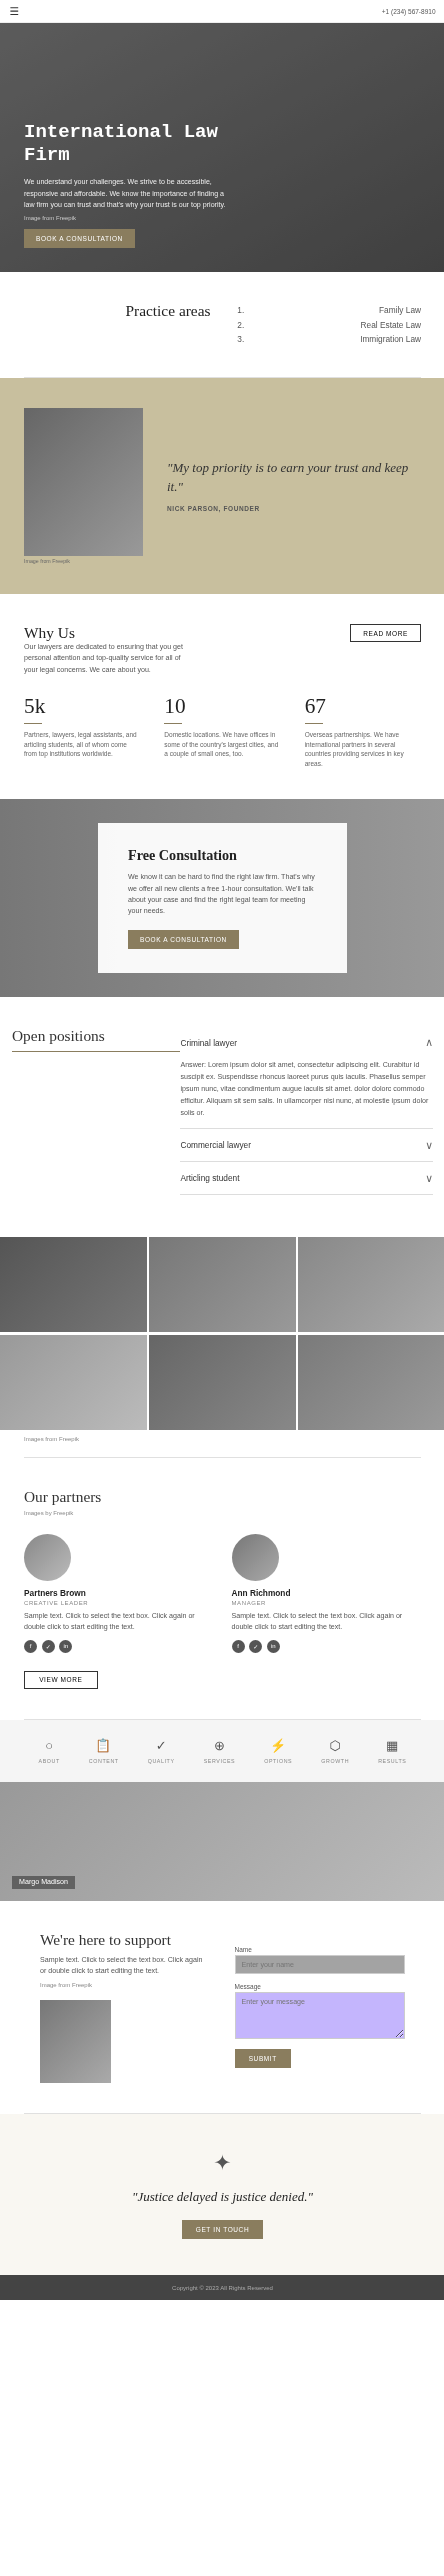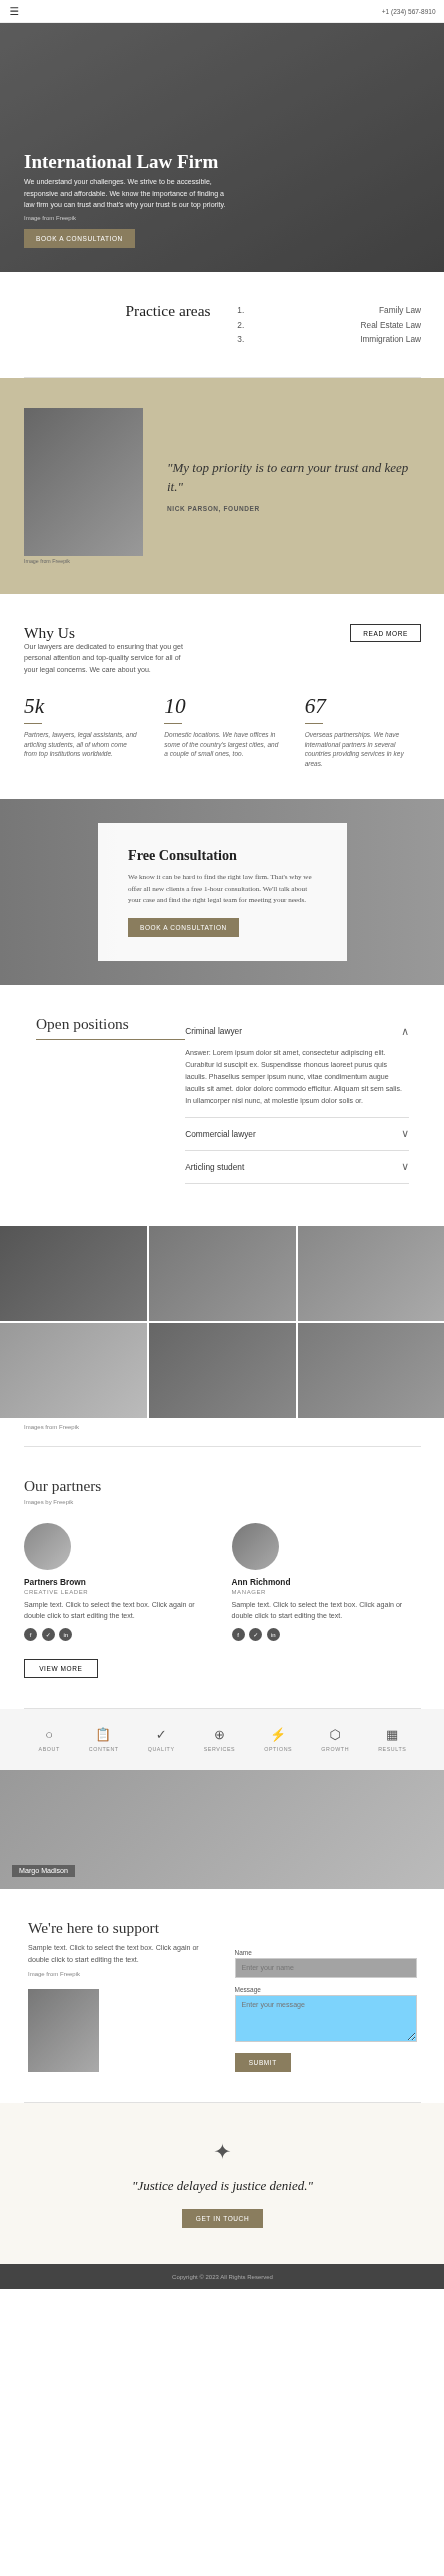--- a/index.html
+++ b/index.html
@@ -21,21 +21,21 @@
     }
     .hero-bg {
       width: 100%; height: 100%; background: linear-gradient(to bottom right, #7a7a7a, #555);
       display: flex; align-items: flex-end; padding: 24px;
     }
     .hero-overlay {
       position: absolute; top: 0; left: 0; right: 0; bottom: 0;
       background: rgba(0,0,0,0.25);
     }
     .hero-content { position: relative; z-index: 2; max-width: 202px; }
-    .hero-title { font-size: 19px; color: #fff; line-height: 1.2; margin-bottom: 4px; }
+    .hero-title { font-size: 19px; color: #fff; line-height: 1.2; margin-bottom: 11px; font-family: Liberation Mono, monospace; }
     .hero-desc { font-size: 7.1px; color: #eee; line-height: 1.6; margin-bottom: 3.6px; font-family: Arial, sans-serif; }
     .hero-image-credit { font-size: 6px; color: #ccc; font-family: Arial, sans-serif; margin-bottom: 8.3px; }
     .btn-consult {
       background: #8a7d5e; color: #fff; border: none; padding: 6px 12px;
       font-size: 6.5px; cursor: pointer; letter-spacing: 0.6px; font-family: Arial, sans-serif;
       text-transform: uppercase;
     }
 
     
     .practice-areas { display: flex; padding: 30px 24px; gap: 24px; align-items: flex-start; text-align: right; }
@@ -65,50 +65,50 @@
 
     
     .why-us { padding: 30px 24px; }
     .why-us-header { display: flex; justify-content: space-between; align-items: flex-start; margin-bottom: 18px; }
     .why-us-desc { font-size: 7.1px; color: #555; line-height: 1.6; max-width: 166px; font-family: Arial, sans-serif; }
     .btn-read-more {
       border: 0.6px solid #333; background: transparent; padding: 4.7px 12px;
       font-size: 6.5px; cursor: pointer; letter-spacing: 0.6px; font-family: Arial, sans-serif;
       text-transform: uppercase; white-space: nowrap; height: fit-content;
     }
-    .stats { display: flex; gap: 24px; font-style: italic; }
+    .stats { display: flex; gap: 24px; }
     .stat-item { flex: 1; }
     .stat-number { font-size: 21.3px; color: #222; font-weight: 400; margin-bottom: 3.6px; }
     .stat-divider { width: 18px; height: 1.2px; background: #8a7d5e; margin-bottom: 6px; }
     .stat-desc { font-size: 6.5px; color: #666; line-height: 1.5; font-family: Arial, sans-serif; }
 
     
     .consultation-section {
       position: relative; min-height: 178px; background: #000000;
       display: flex; align-items: center; justify-content: center;
     }
     .consultation-bg {
       position: absolute; top: 0; left: 0; right: 0; bottom: 0;
       background: linear-gradient(to right, #777, #999);
     }
     .consultation-box {
       position: relative; z-index: 2; background: rgba(255,255,255,0.95);
       padding: 24px 30px; max-width: 249px; margin: 24px auto;
       text-align: left;
     }
     .consultation-title { font-size: 14.2px; color: #222; margin-bottom: 8.3px; }
-    .consultation-desc { font-size: 7.1px; color: #555; line-height: 1.6; margin-bottom: 12px; font-family: Liberation Serif, serif; }
+    .consultation-desc { font-size: 7.1px; color: #555; line-height: 1.6; margin-bottom: 12px; font-family: Liberation Sans, sans-serif; }
     .btn-consult2 {
       background: #8a7d5e; color: #fff; border: none; padding: 6px 12px;
       font-size: 6.5px; cursor: pointer; letter-spacing: 0.6px; font-family: Arial, sans-serif;
       text-transform: uppercase;
     }
 
     
-    .open-positions { padding: 30px 36px; display: flex; }
+    .open-positions { padding: 30px 12px; display: flex; }
     .positions-left { flex: 1; }
     .positions-title { font-size: 15.4px; font-weight: 400; border-bottom: 1.2px solid #8a7d5e; padding-bottom: 6px; margin-bottom: 6px; }
     .positions-right { flex: 1.5; }
 
     .accordion-item { border-bottom: 0.6px solid #ddd; }
     .accordion-header {
       display: flex; justify-content: space-between; align-items: center;
       padding: 9.5px 0; cursor: pointer;
     }
     .accordion-title { font-size: 8.3px; color: #333; font-family: Arial, sans-serif; }
@@ -162,42 +162,42 @@
 
     
     .map-section {
       height: 119px; background: linear-gradient(135deg, #999, #bbb);
       display: flex; align-items: flex-end; justify-content: flex-start; padding: 12px;
       position: relative;
     }
     .map-label { font-size: 7.1px; color: #fff; font-family: Arial, sans-serif; background: rgba(0,0,0,0.4); padding: 2.4px 7.1px; }
 
     
-    .support-section { padding: 30px 28px; display: flex; gap: 24px; align-items: flex-end; }
+    .support-section { padding: 30px 40px; display: flex; gap: 24px; align-items: center; }
     .support-left { flex: 1; }
     .support-title { font-size: 15.4px; font-weight: 400; margin-bottom: 6px; }
     .support-desc { font-size: 7.1px; color: #555; line-height: 1.6; margin-bottom: 4.7px; font-family: Arial, sans-serif; }
     .support-image-credit { font-size: 6px; color: #888; font-family: Arial, sans-serif; margin-bottom: 9.5px; }
     .support-avatar {
       width: 71px; height: 83px;
       background: linear-gradient(135deg, #777, #aaa);
       margin-top: 12px;
     }
     .support-right { flex: 1; }
     .form-group { margin-bottom: 8.3px; }
     .form-label { font-size: 6.5px; color: #555; font-family: Arial, sans-serif; margin-bottom: 2.4px; display: block; }
     .form-input {
       width: 100%; padding: 4.7px 6px; border: 0.6px solid #ccc;
       font-size: 7.1px; font-family: Arial, sans-serif; color: #333;
       background: #a3a3a3; outline: none;
     }
     .form-textarea {
       width: 100%; padding: 4.7px 6px; border: 0.6px solid #ccc;
       font-size: 7.1px; font-family: Arial, sans-serif; color: #333;
-      background: #7dd3fc; outline: none; resize: vertical; height: 47px;
+      background: #c4b5fd; outline: none; resize: vertical; height: 47px;
     }
     .btn-submit {
       background: #8a7d5e; color: #fff; border: none; padding: 6px 14.2px;
       font-size: 6.5px; cursor: pointer; letter-spacing: 0.6px; font-family: Arial, sans-serif;
       text-transform: uppercase;
     }
 
     
     .final-quote-section {
       padding: 36px 24px; text-align: center;

